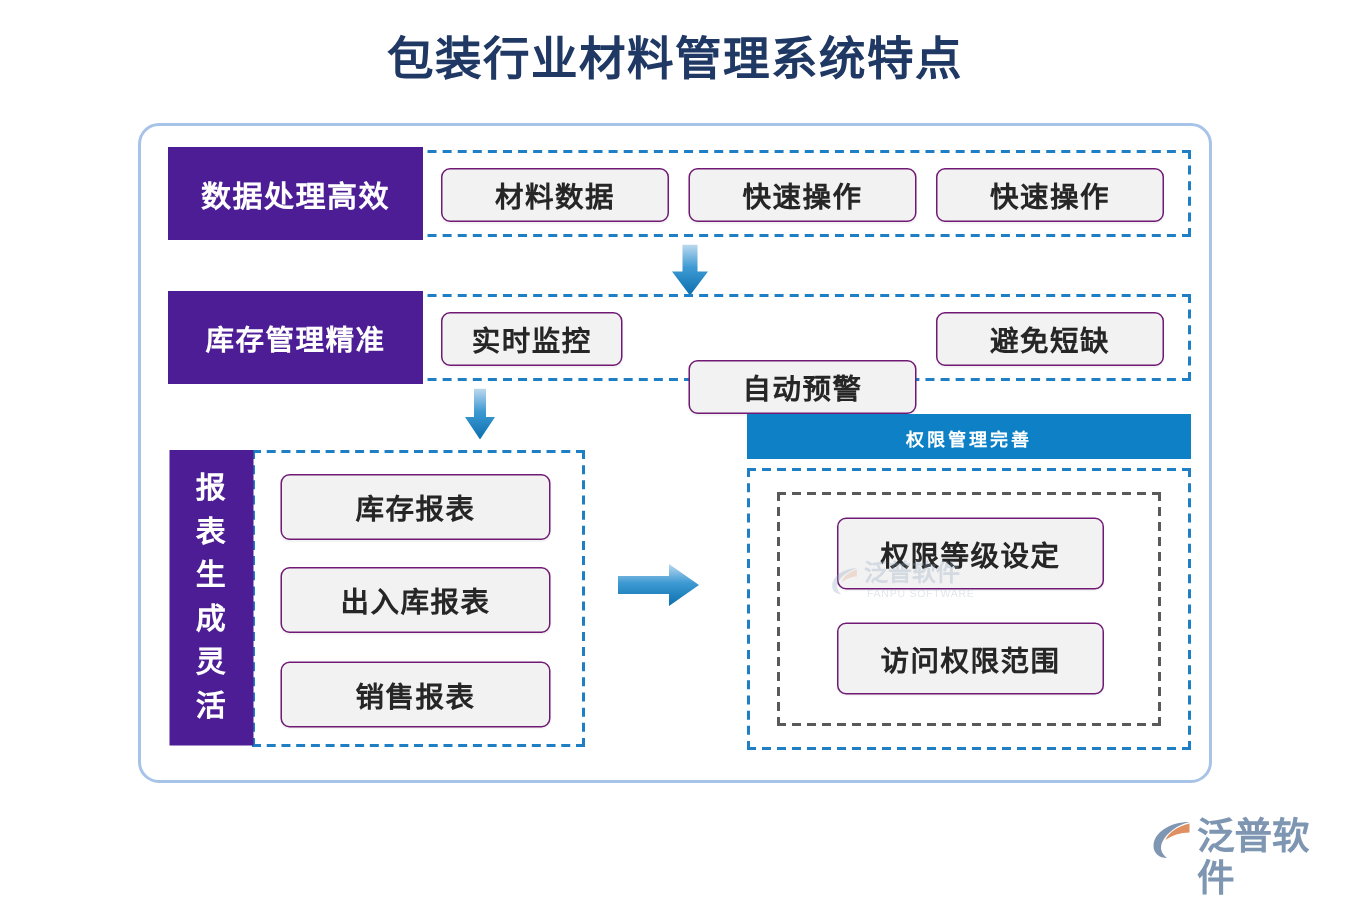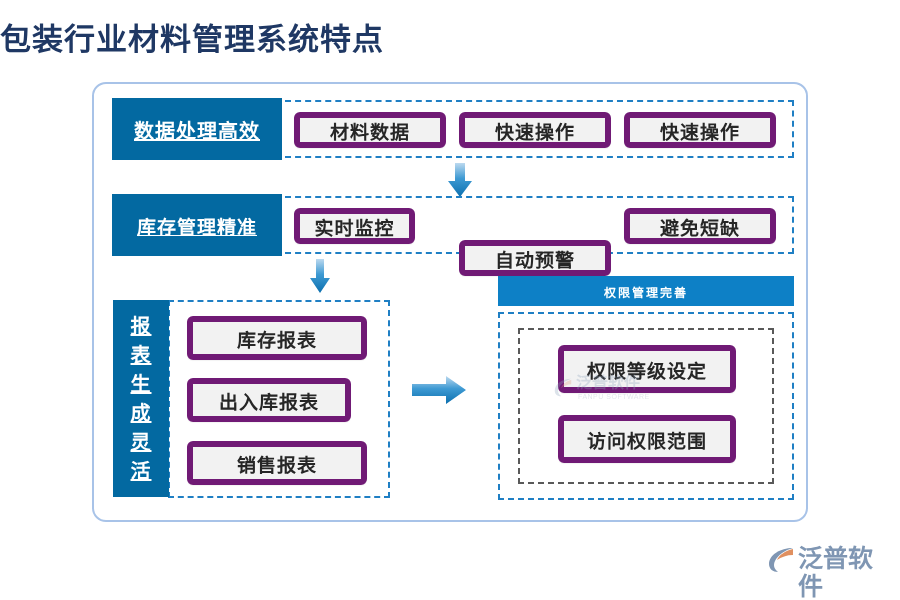--- a/index.html
+++ b/index.html
@@ -15,20 +15,21 @@
     overflow: hidden;
     position: relative;
   }
 
   
   .page-title {
     position: absolute;
     left: 0;
     top: 18px;
     width: 900px;
+    text-align: center;
     font-size: 31px;
     font-weight: bold;
     color: #1f3864;
     letter-spacing: 1px;
     line-height: 44px;
   }
 
   
   .diagram-frame {
     position: absolute;
@@ -48,49 +49,48 @@
     border: 2px dashed #1f7fc4;
     box-sizing: border-box;
     background: #ffffff;
   }
   .row-band.r1 { left: 114px; top: 100px; width: 680px; height: 58px; }
   .row-band.r2 { left: 114px; top: 196px; width: 680px; height: 58px; }
 
   
   .blue-label {
     position: absolute;
-    background: #0369a1;
+    background: #4c1d95;
     color: #ffffff;
     font-weight: bold;
     display: flex;
     align-items: center;
     justify-content: center;
     box-sizing: border-box;
     letter-spacing: 1px;
-    text-decoration: underline;
   }
   .blue-label.lbl1 { left: 112px; top: 98px;  width: 170px; height: 62px; font-size: 20px; }
   .blue-label.lbl2 { left: 112px; top: 194px; width: 170px; height: 62px; font-size: 19px; }
 
   
   .blue-label.lbl3 {
     left: 113px; top: 300px; width: 56px; height: 197px;
     font-size: 20px;
     flex-direction: column;
     justify-content: center;
     line-height: 29px;
     padding: 4px 0;
   }
   .blue-label.lbl3 span { display: block; }
 
   
   .chip {
     position: absolute;
     background: #f2f2f2;
-    border: 6px solid #701a75;
+    border: 1px solid #701a75;
     border-radius: 6px;
     box-sizing: border-box;
     display: flex;
     align-items: center;
     justify-content: center;
     font-size: 19px;
     font-weight: bold;
     color: #262626;
     letter-spacing: 1px;
     box-shadow: 0 1px 1px rgba(0,0,0,0.05);
@@ -99,21 +99,21 @@
   
   .chip.c1 { left: 294px; top: 112px; width: 152px; height: 36px; }
   .chip.c2 { left: 459px; top: 112px; width: 152px; height: 36px; }
   .chip.c3 { left: 624px; top: 112px; width: 152px; height: 36px; }
   
   .chip.c4 { left: 294px; top: 208px; width: 121px; height: 36px; }
   .chip.c5 { left: 459px; top: 208px; width: 152px; height: 36px; margin-top: 32px; }
   .chip.c6 { left: 624px; top: 208px; width: 152px; height: 36px; }
   
   .chip.c7 { left: 187px; top: 316px; width: 180px; height: 44px; }
-  .chip.c8 { left: 187px; top: 378px; width: 164px; height: 44px; }
+  .chip.c8 { left: 187px; top: 378px; width: 180px; height: 44px; }
   .chip.c9 { left: 187px; top: 441px; width: 180px; height: 44px; }
   
   .chip.c10 { left: 558px; top: 345px; width: 178px; height: 48px; }
   .chip.c11 { left: 558px; top: 415px; width: 178px; height: 48px; }
 
   
   .reports-band {
     position: absolute;
     left: 168px; top: 300px; width: 222px; height: 198px;
     border: 2px dashed #1f7fc4;

